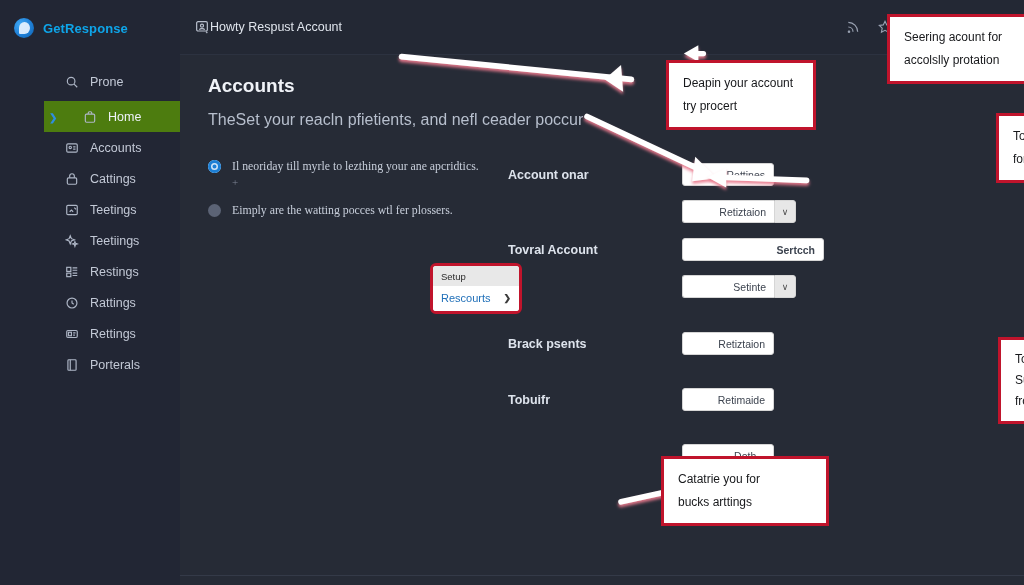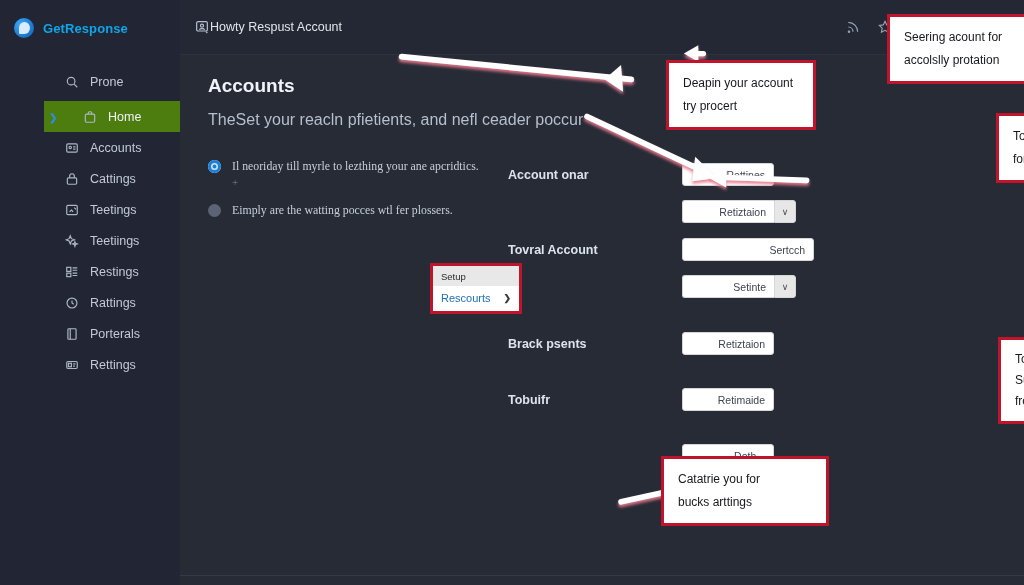--- a/index.html
+++ b/index.html
@@ -95,21 +95,21 @@
     width: 13px; height: 13px; border-radius: 50%; flex: 0 0 13px; margin-top: 1px;
     background: #5b6375;
   }
   .radio.on { background: #1d7fd4; box-shadow: inset 0 0 0 3px #1d7fd4, inset 0 0 0 4.5px #cfe4f7; }
   .radio-label { color: #c8cfdb; font-size: 11.8px; line-height: 1.35; font-family: Liberation Serif, serif; }
   .radio-sub { color: #7d8494; font-size: 11px; }
 
   
   #setup-menu {
     position: absolute; left: 250px; top: 208px; width: 92px;
-    background: #fafafa; border: 3px solid #c0142c; border-radius: 0;
+    background: #fafafa; border: 3px solid #c0142c; border-radius: 6px;
     overflow: hidden;
   }
   #setup-menu-head {
     background: #e8e8e8; color: #2a2a2a; font-size: 9.5px;
     padding: 5px 8px 4px 8px;
   }
   #setup-menu-item {
     display: flex; align-items: center; justify-content: space-between;
     background: #ffffff; color: #1f6fb8; font-size: 11px;
     padding: 6px 8px 7px 8px; cursor: pointer;
@@ -120,21 +120,21 @@
   #form { position: absolute; left: 328px; top: 108px; width: 660px; }
   .frow { display: flex; align-items: flex-start; margin-bottom: 0; }
   .flabel { color: #dde3ec; font-size: 12.5px; font-weight: bold; width: 174px; flex: 0 0 174px; padding-top: 5px; }
   .fcontrols { flex: 1; }
   .fin {
     background: #ffffff; border: 1px solid #d6d6d6; border-radius: 3px;
     color: #3d4450; font-size: 10.5px;
     padding: 5px 8px; height: 23px; line-height: 13px; text-align: right;
   }
   .fin.w-sm { width: 92px; }
-  .fin.w-lg { width: 132px; }
+  .fin.w-lg { width: 142px; font-weight: bold; }
   .fsel { display: flex; align-items: stretch; }
   .fsel .fin { border-right: none; border-radius: 3px 0 0 3px; }
   .fsel .arrow {
     width: 22px; height: 23px; background: #e7e7e7; border: 1px solid #d6d6d6;
     border-radius: 0 3px 3px 0; display: flex; align-items: center; justify-content: center;
     color: #4a4a4a; font-size: 9px; cursor: pointer;
   }
   .gap-a { height: 15px; }
 
   
@@ -247,36 +247,36 @@
               <circle cx="12" cy="12" r="8.5"></circle>
               <path d="M12 7.5V12l3 2"></path>
             </svg>
         </span>
         <span class="nav-label">Rattings</span>
       </div>
 
       <div class="nav-item">
         <span class="nav-ico">
           <svg viewBox="0 0 24 24" fill="none" stroke="currentColor" stroke-width="2">
-              <rect x="5" y="3" width="14" height="18" rx="1.5"></rect>
-              <path d="M9 3v18"></path>
-            </svg>
-        </span>
-        <span class="nav-label">Porterals</span>
-      </div>
-
-      <div class="nav-item">
-        <span class="nav-ico">
-          <svg viewBox="0 0 24 24" fill="none" stroke="currentColor" stroke-width="2">
               <rect x="3" y="6" width="18" height="12" rx="2"></rect>
               <rect x="6" y="9" width="5" height="6"></rect>
               <path d="M14 10h4M14 14h3"></path>
             </svg>
         </span>
         <span class="nav-label">Rettings</span>
+      </div>
+
+      <div class="nav-item">
+        <span class="nav-ico">
+          <svg viewBox="0 0 24 24" fill="none" stroke="currentColor" stroke-width="2">
+              <rect x="5" y="3" width="14" height="18" rx="1.5"></rect>
+              <path d="M9 3v18"></path>
+            </svg>
+        </span>
+        <span class="nav-label">Porterals</span>
       </div>
 
     </div>
   </div>
 
   <div id="pane">
 
     <div id="topbar">
       <div id="crumb">
         <span id="crumb-ico">

